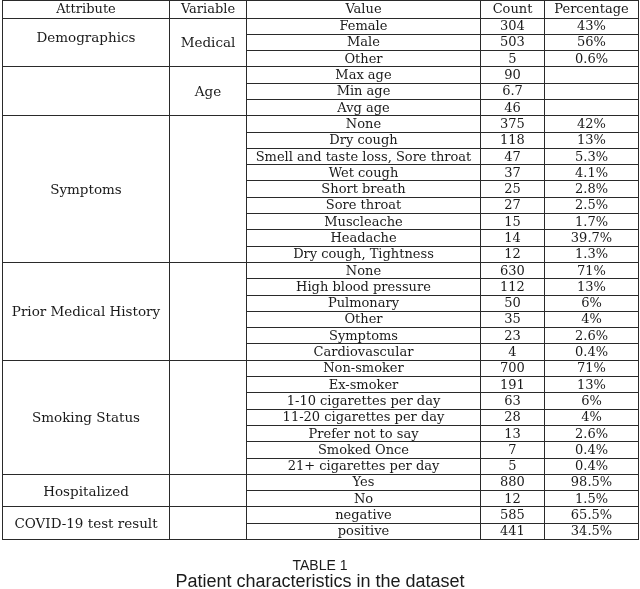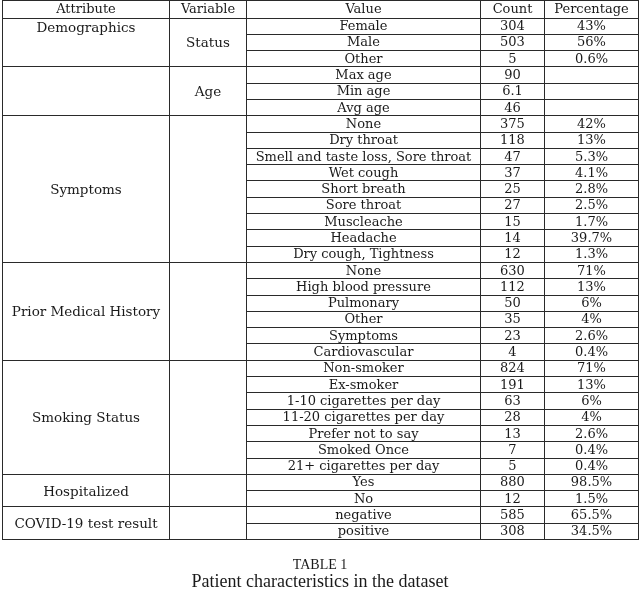--- a/index.html
+++ b/index.html
@@ -26,21 +26,21 @@
       white-space: nowrap;
       overflow: hidden;
       font-weight: normal;
       line-height: 14px;
     }
     table.t tr.hdr th { height: 16.5px; margin-left: 44px; }
     table.t tr.dr td { height: 15.3px; }
     table.t td.attr, table.t td.var { font-size: 13.5px; }
     .caption {
       position: absolute; left: 0; width: 640px; text-align: center;
-      font-family: Liberation Serif, serif;
+      font-family: Liberation Sans, sans-serif;
       color: #1a1a1a;
     }
     .cap1 { top: 557px; font-size: 14px; line-height: 16px; }
     .cap2 { top: 573px; font-size: 18px; line-height: 16px; }
   </style>
 </head>
 <body>
 
 <div class="wrap">
   <table class="t">
@@ -56,22 +56,22 @@
         <th>Attribute</th>
         <th>Variable</th>
         <th>Value</th>
         <th>Count</th>
         <th>Percentage</th>
       </tr>
     </thead>
     <tbody>
 
       <tr class="dr">
-        <td class="attr" rowspan="3" style="vertical-align:top;padding-top:1px;">Demographics</td>
-        <td class="var" rowspan="3">Status</td>
+        <td class="attr" rowspan="3" style="vertical-align:top;padding-top:11px;">Demographics</td>
+        <td class="var" rowspan="3">Medical</td>
         <td>Female</td>
         <td>304</td>
         <td>43%</td>
       </tr>
       <tr class="dr">
         <td>Male</td>
         <td>503</td>
         <td>56%</td>
       </tr>
       <tr class="dr">
@@ -82,38 +82,38 @@
 
       <tr class="dr">
         <td class="attr" rowspan="3"></td>
         <td class="var" rowspan="3">Age</td>
         <td>Max age</td>
         <td>90</td>
         <td></td>
       </tr>
       <tr class="dr">
         <td>Min age</td>
-        <td>6.1</td>
+        <td>6.7</td>
         <td></td>
       </tr>
       <tr class="dr">
         <td>Avg age</td>
         <td>46</td>
         <td></td>
       </tr>
 
       <tr class="dr">
         <td class="attr" rowspan="9">Symptoms</td>
         <td class="var" rowspan="9"></td>
         <td>None</td>
         <td>375</td>
         <td>42%</td>
       </tr>
       <tr class="dr">
-        <td>Dry throat</td>
+        <td>Dry cough</td>
         <td>118</td>
         <td>13%</td>
       </tr>
       <tr class="dr">
         <td>Smell and taste loss, Sore throat</td>
         <td>47</td>
         <td>5.3%</td>
       </tr>
       <tr class="dr">
         <td>Wet cough</td>
@@ -176,21 +176,21 @@
       <tr class="dr">
         <td>Cardiovascular</td>
         <td>4</td>
         <td>0.4%</td>
       </tr>
 
       <tr class="dr">
         <td class="attr" rowspan="7">Smoking Status</td>
         <td class="var" rowspan="7"></td>
         <td>Non-smoker</td>
-        <td>824</td>
+        <td>700</td>
         <td>71%</td>
       </tr>
       <tr class="dr">
         <td>Ex-smoker</td>
         <td>191</td>
         <td>13%</td>
       </tr>
       <tr class="dr">
         <td>1-10 cigarettes per day</td>
         <td>63</td>
@@ -232,21 +232,21 @@
 
       <tr class="dr">
         <td class="attr" rowspan="2">COVID-19 test result</td>
         <td class="var" rowspan="2"></td>
         <td>negative</td>
         <td>585</td>
         <td>65.5%</td>
       </tr>
       <tr class="dr">
         <td>positive</td>
-        <td>308</td>
+        <td>441</td>
         <td>34.5%</td>
       </tr>
     </tbody>
   </table>
 </div>
 
 <div class="caption cap1">TABLE 1</div>
 <div class="caption cap2">Patient characteristics in the dataset</div>
 
 </body></html>

